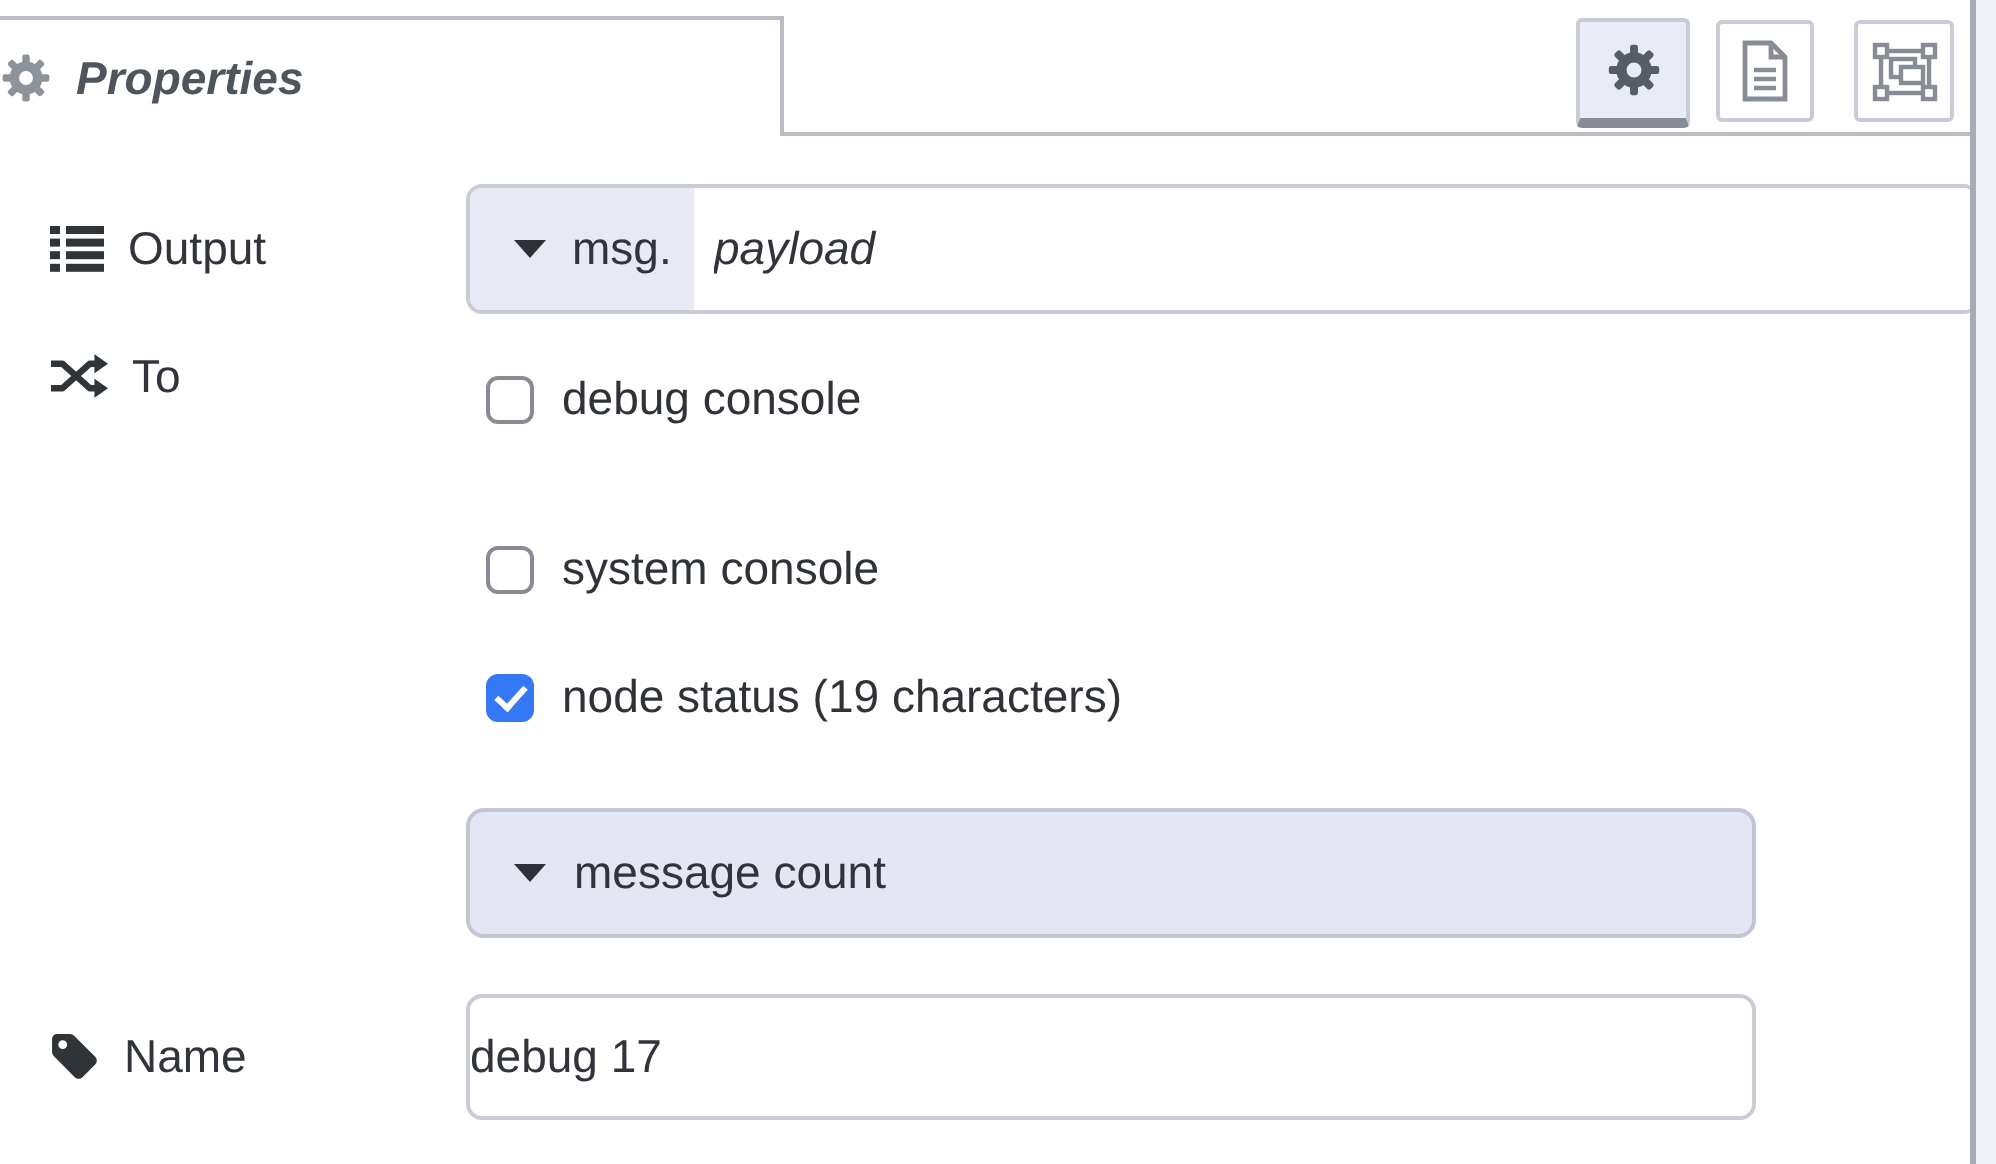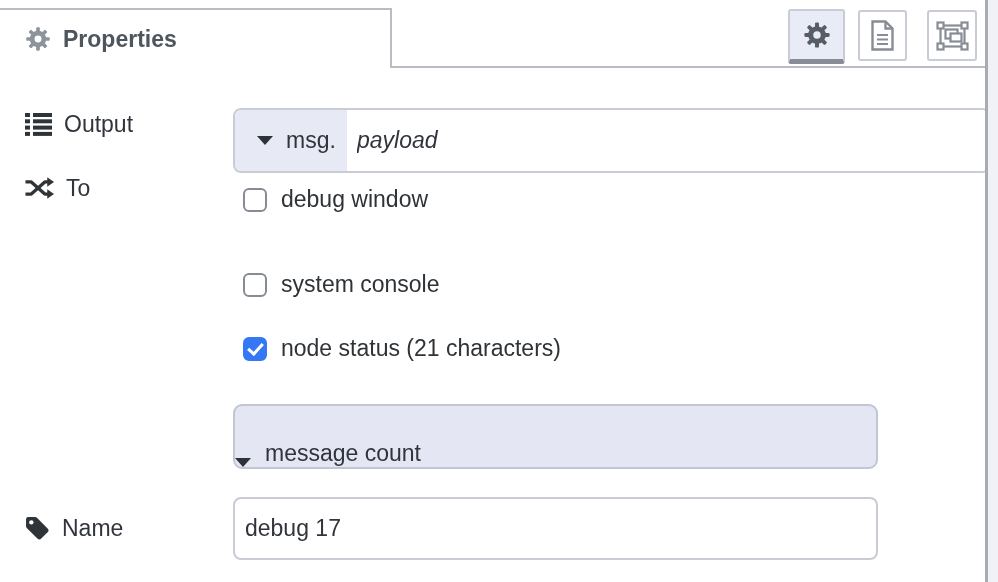--- a/index.html
+++ b/index.html
@@ -22,21 +22,21 @@
     background-position: 4px 4px;
   }
 
   
   .tab-properties {
     position: absolute; left: 0; top: 8px; width: 392px; height: 60px;
     border-top: 2px solid #b9bcc3;
     border-right: 2px solid #b9bcc3;
     background: #fff;
     display: flex; align-items: center; gap: 12px;
-    padding-left: 25px;
+    font-style: italic;
   }
   .tab-properties .tab-label {
     font-size: 23px; font-weight: bold; color: #4e555d;
   }
   .header-line {
     position: absolute; top: 66px; left: 392px; width: 593px; height: 2px;
     background: #b9bcc3;
   }
   .header-btn {
     position: absolute; display: flex; align-items: center; justify-content: center;
@@ -55,21 +55,21 @@
   .field-label {
     position: absolute; left: 25px; display: flex; align-items: center; gap: 12px;
     font-size: 23px; color: #31353b;
   }
   .label-output { top: 103px; height: 42px; }
   .label-to     { top: 167px; height: 42px; }
   .label-name   { top: 507px; height: 42px; align-items: center; }
 
   
   .typed-input {
-    position: absolute; left: 233px; top: 108px; width: 757px; height: 65px;
+    position: absolute; left: 233px; top: 92px; width: 757px; height: 65px;
     border: 2px solid #c9ccd4; border-radius: 8px;
     display: flex; overflow: hidden; background: #fff;
   }
   .ti-button {
     width: 112px; background: #e7e9f4; border: none; cursor: pointer;
     display: flex; align-items: center; gap: 13px; padding-left: 22px;
     font-family: inherit; font-size: 23px; color: #31353b;
   }
   .caret-down {
     width: 0; height: 0; flex: none;
@@ -101,30 +101,30 @@
     width: 6px; height: 12px;
     border-right: 3.5px solid #fff; border-bottom: 3.5px solid #fff;
     transform: rotate(42deg);
   }
   .checkbox-label { font-size: 23px; color: #2f3337; }
 
   
   .dropdown-btn {
     position: absolute; left: 233px; top: 404px; width: 645px; height: 65px;
     background: #e4e7f3; border: 2px solid #c2c6d2; border-radius: 9px;
-    display: flex; align-items: flex-end; gap: 14px; 
+    display: flex; align-items: center; gap: 14px; padding-left: 22px;
     font-family: inherit; font-size: 23px; color: #31353b; cursor: pointer;
   }
 
   
   .name-input {
     position: absolute; left: 233px; top: 497px; width: 645px; height: 63px;
     border: 2px solid #c9ccd4; border-radius: 8px;
     font-family: inherit; font-size: 23px; color: #31353b;
-    padding: 0 0 0 10px; outline: none; background: #fff;
+    padding: 0 0 0 0; outline: none; background: #fff;
   }
 
   svg { display: block; }
 </style>
 </head>
 <body>
 
 <div class="app">
 
   <div class="tab-properties">
@@ -216,31 +216,31 @@
         </g>
         <polygon points="23,0.8 30,5.7 23,10.6" fill="#2f3439"></polygon>
         <polygon points="23,13.4 30,18.3 23,23.2" fill="#2f3439"></polygon>
       </svg>
     </span>
     <span>To</span>
   </div>
 
   <div class="checkbox-row cb-row-0">
     <span class="checkbox"></span>
-    <span class="checkbox-label">debug window</span>
+    <span class="checkbox-label">debug console</span>
   </div>
 
   <div class="checkbox-row cb-row-1">
     <span class="checkbox"></span>
     <span class="checkbox-label">system console</span>
   </div>
 
   <div class="checkbox-row cb-row-2">
     <span class="checkbox checked"></span>
-    <span class="checkbox-label">node status (21 characters)</span>
+    <span class="checkbox-label">node status (19 characters)</span>
   </div>
 
   <button class="dropdown-btn">
     <span class="caret-down"></span>
     <span>message count</span>
   </button>
 
   <div class="field-label label-name">
     <span>
       <svg width="25" height="25" viewBox="0 0 24 24">

